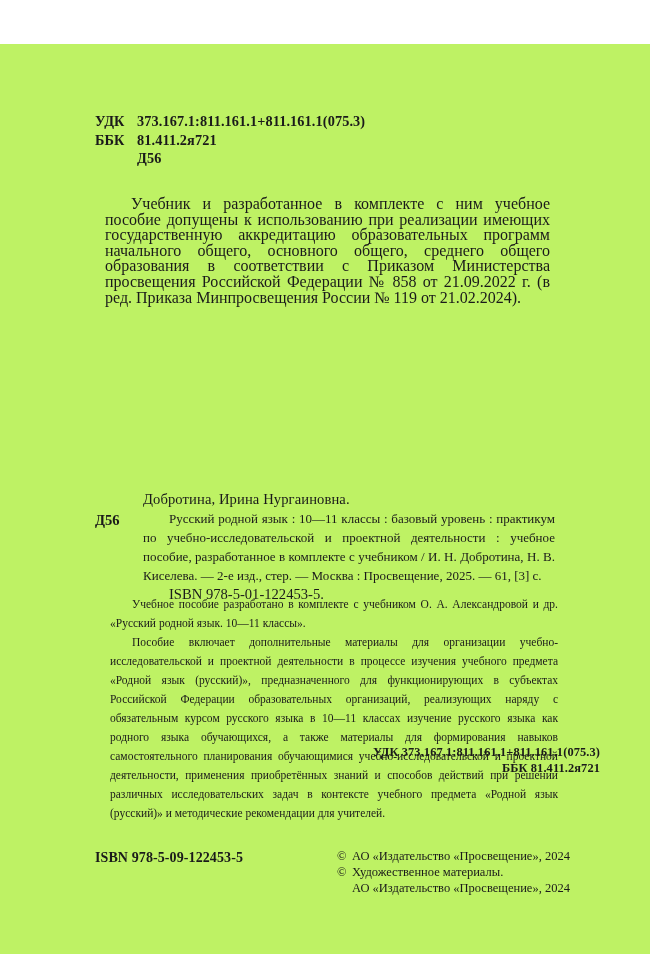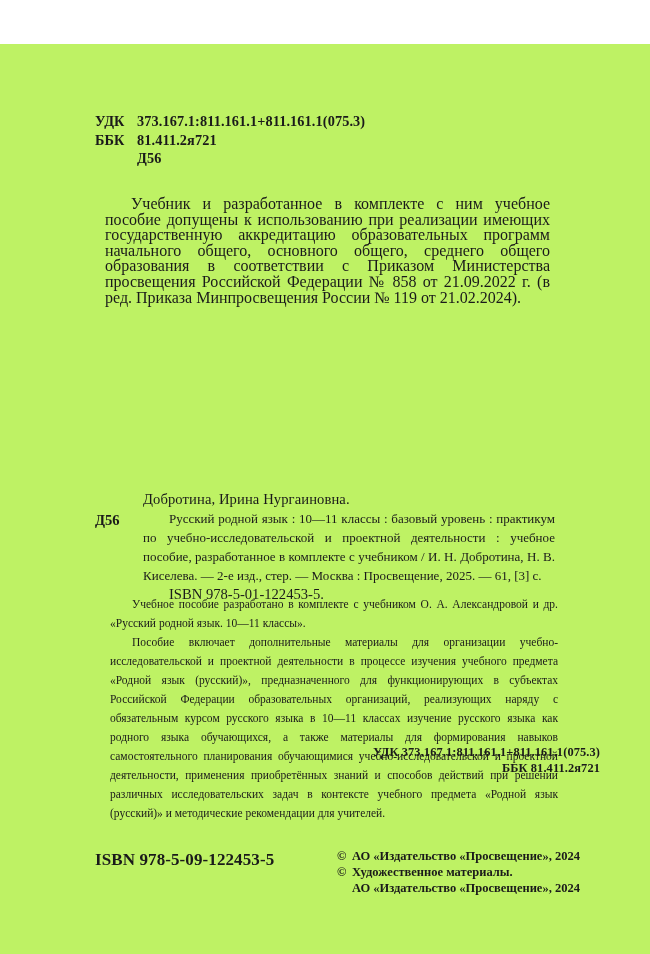--- a/index.html
+++ b/index.html
@@ -131,37 +131,36 @@
   .class-repeat span {
     display: block;
     white-space: nowrap;
   }
 
   
   .footer-isbn {
     position: absolute;
     left: 95px;
     top: 806px;
-    font-size: 17px;
+    font-size: 14px;
     font-weight: 700;
     letter-spacing: 0.1px;
     white-space: nowrap;
   }
   .footer-rights {
     position: absolute;
     left: 337px;
     top: 805px;
     width: 280px;
     font-size: 12.5px;
     line-height: 15.9px;
   }
   .rights-line {
     display: block;
     white-space: nowrap;
-    font-weight: bold;
   }
   .rights-line.hang {
     padding-left: 15px;
   }
   .copy-mark {
     display: inline-block;
     width: 15px;
   }
 </style>
 </head>

